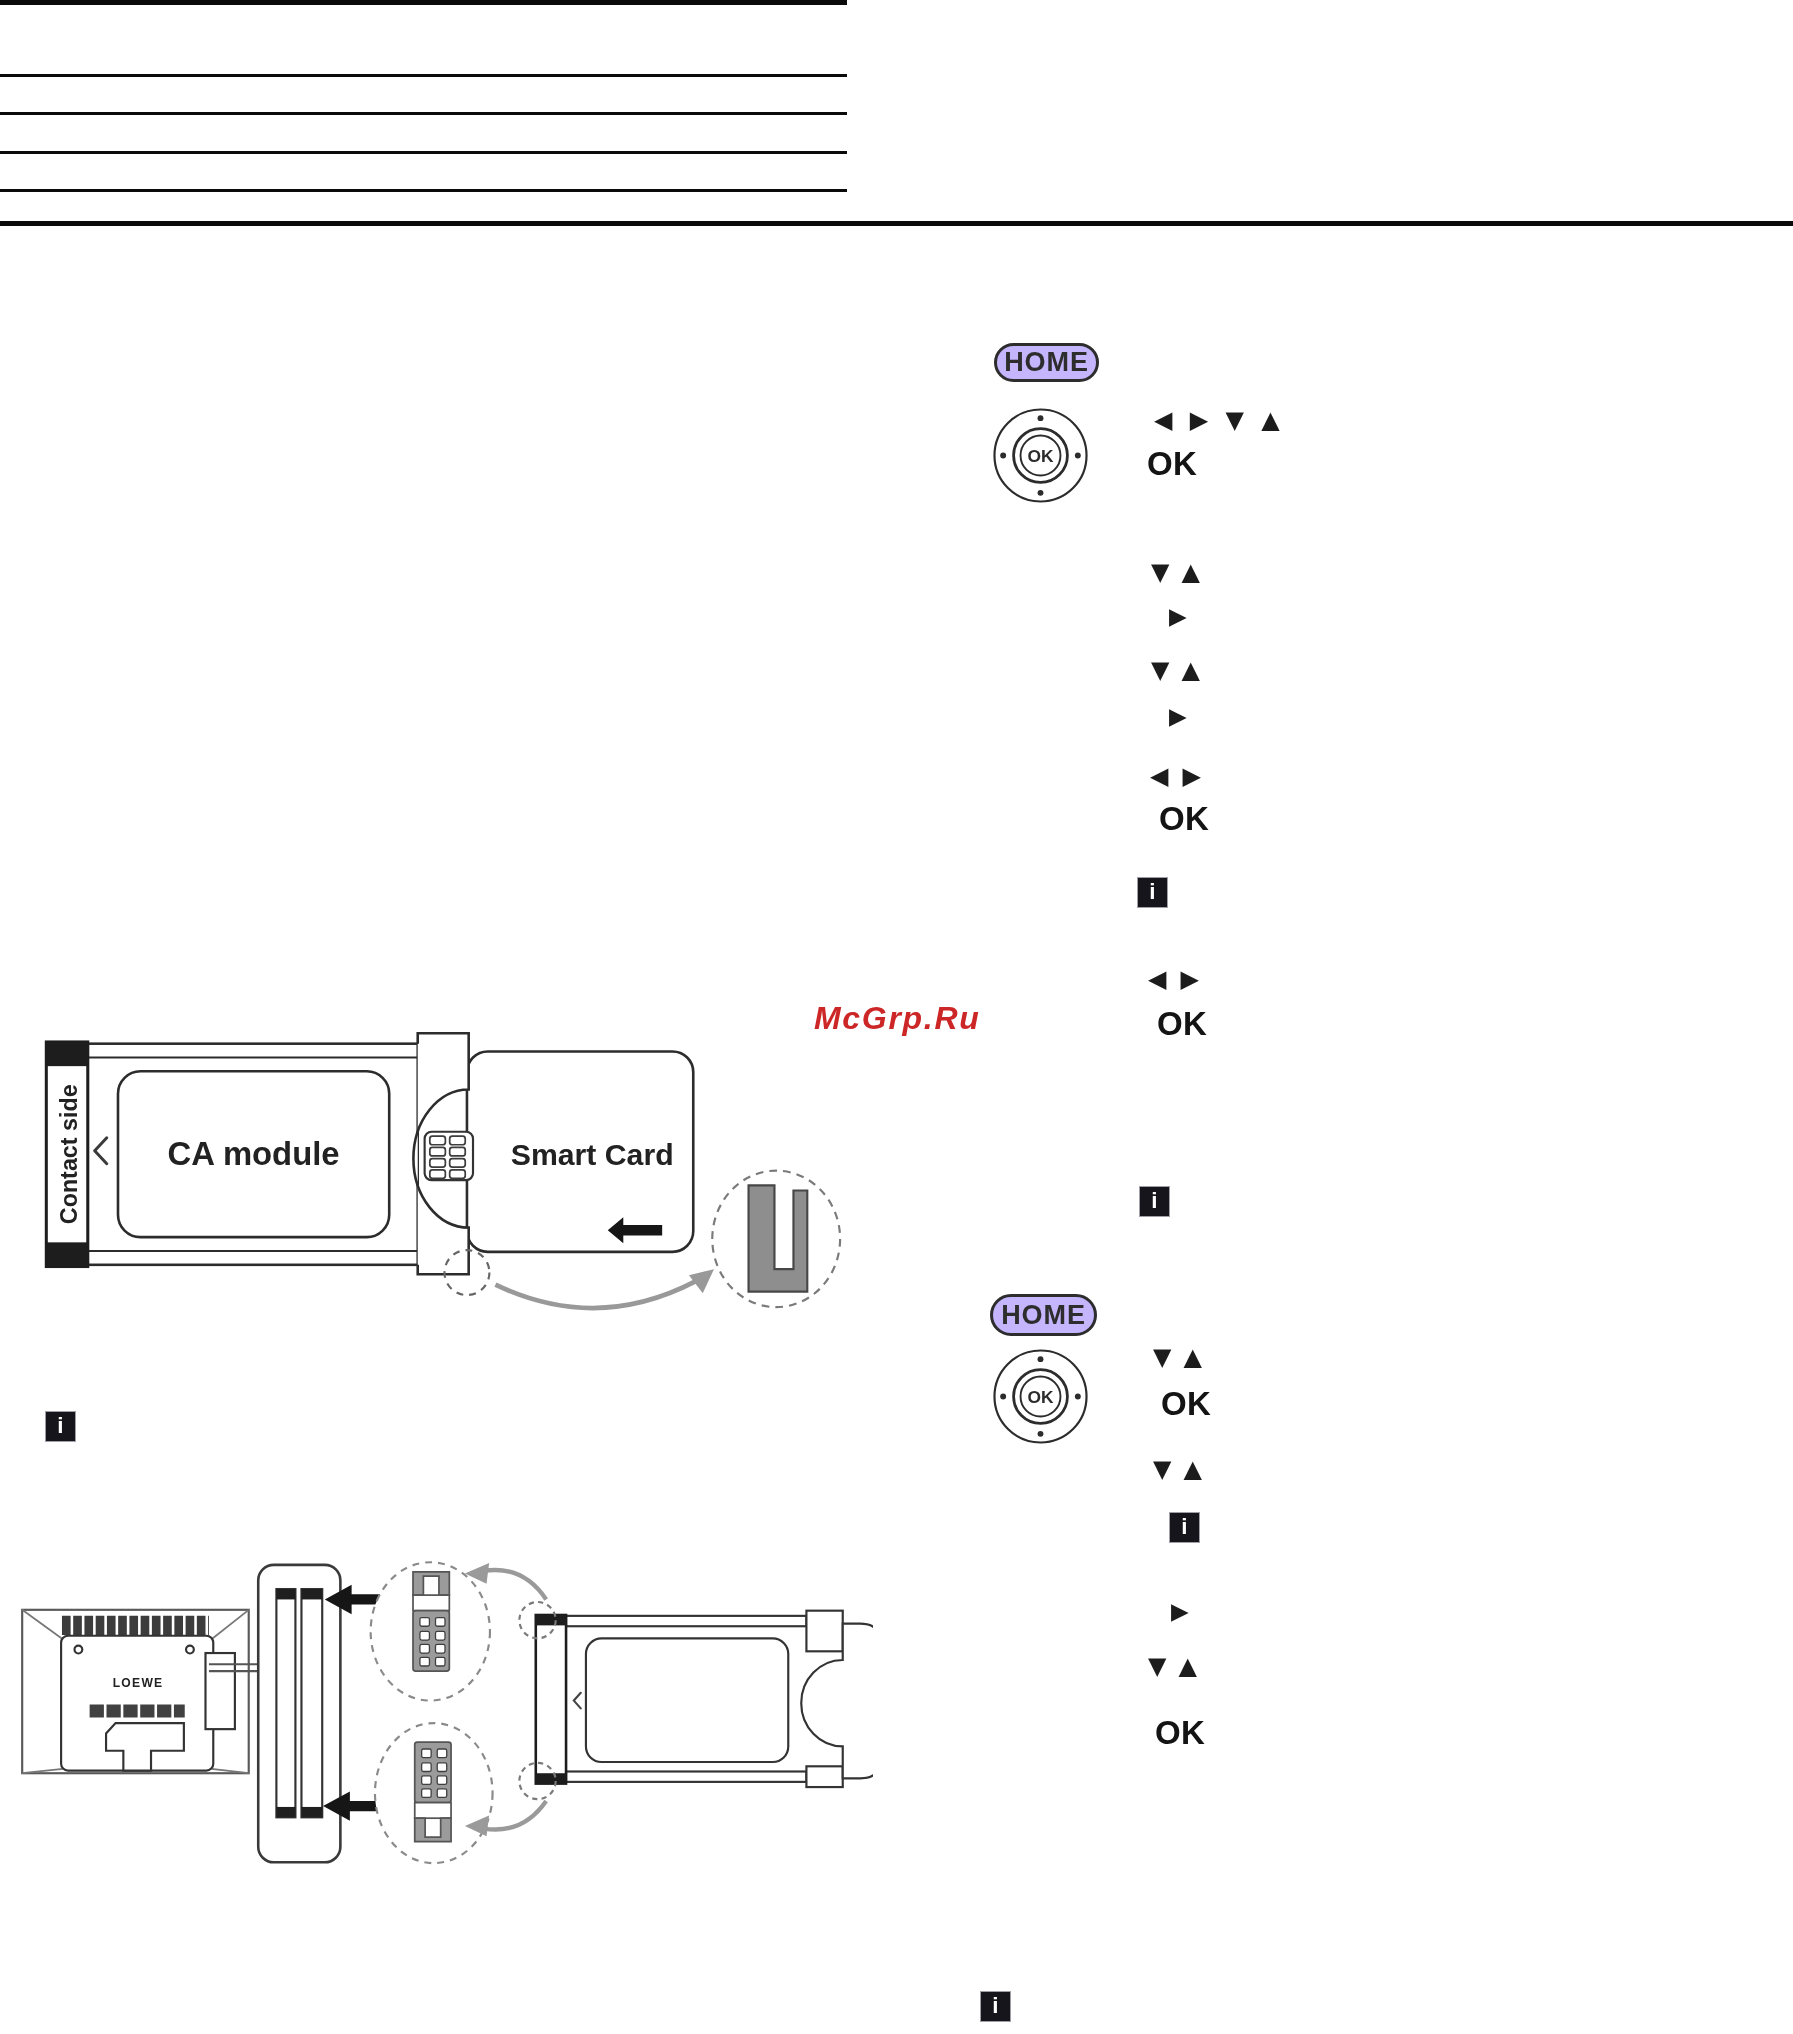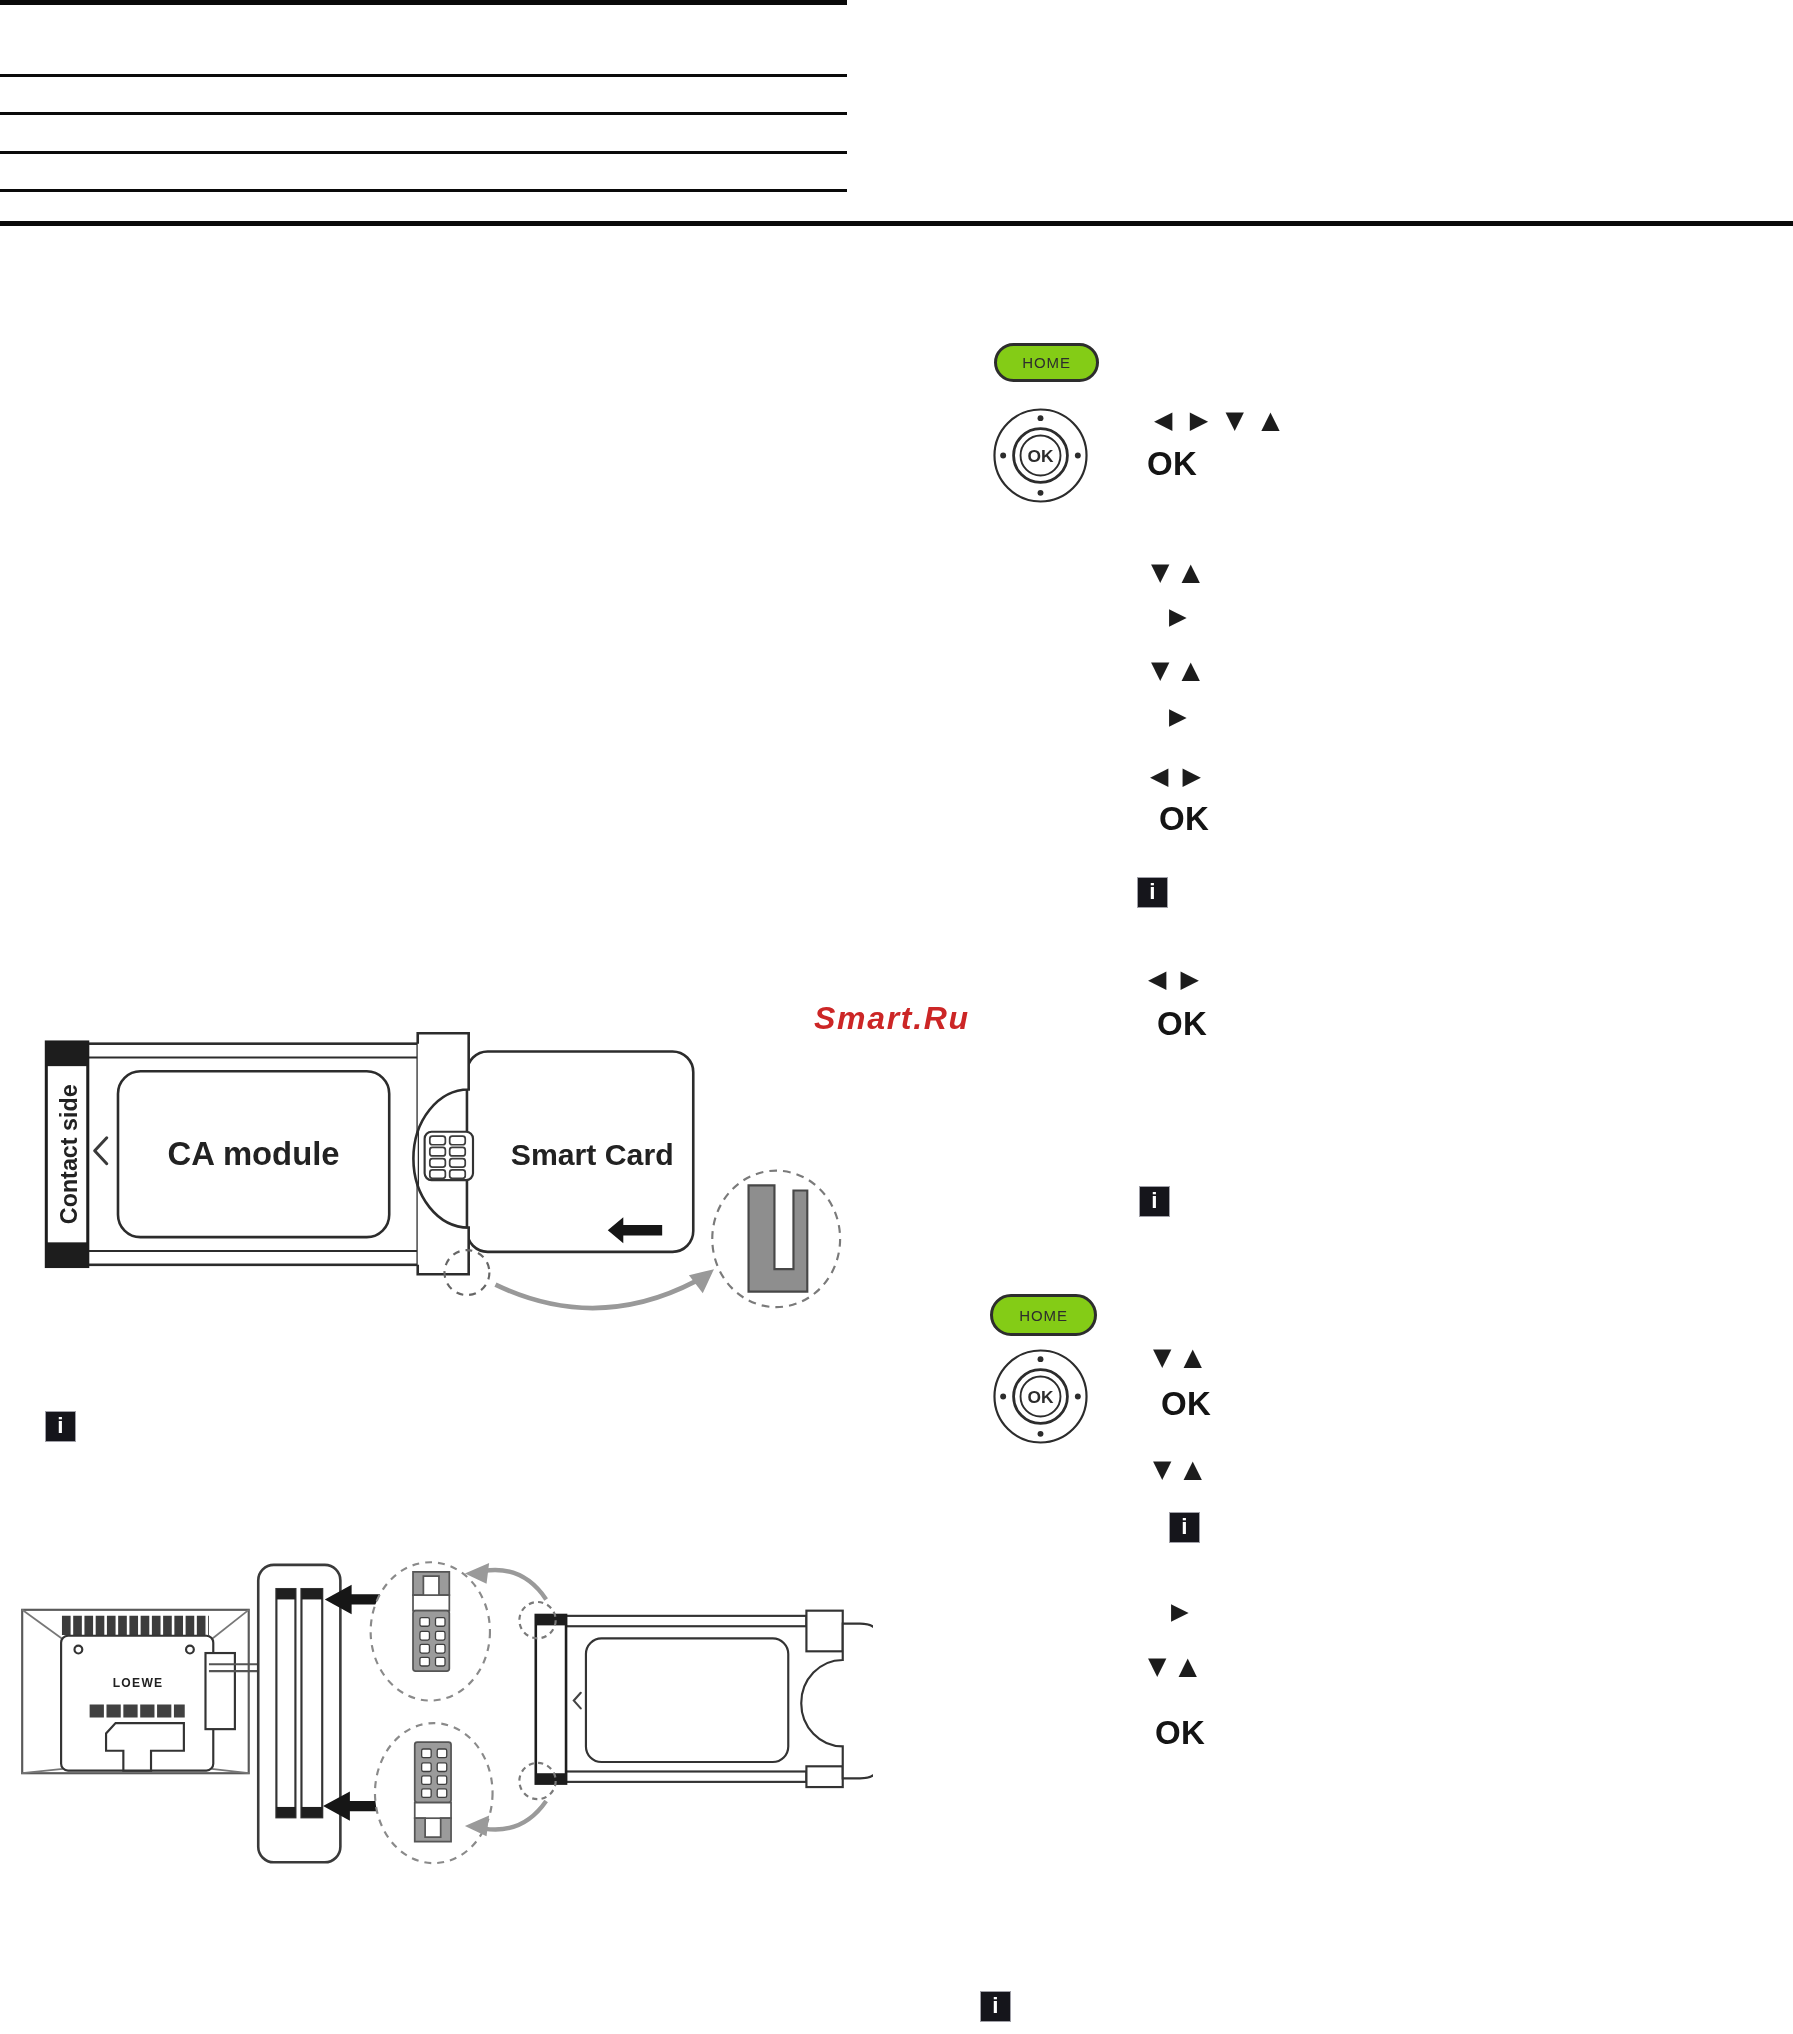--- a/index.html
+++ b/index.html
@@ -1,23 +1,23 @@
 <!DOCTYPE html>
 <html style="font-size:14px"><head>
 <meta charset="utf-8">
 <style>
   html,body{margin:0;padding:0;background:#fff;}
   .page{position:relative;width:1793px;height:2035px;background:#ffffff;overflow:hidden;
         font-family:"Liberation Sans",sans-serif;color:#1a1a1a;}
   .rule{position:absolute;background:#0a0a0a;}
   .watermark{position:absolute;left:814px;top:1000px;font-size:32px;font-weight:bold;
              font-style:italic;letter-spacing:1.7px;color:#cc2626;white-space:nowrap;}
-  .home-pill{position:absolute;border:3.5px solid #2d2d2d;border-radius:22.5px;background:#84cc16;
+  .home-pill{position:absolute;border:3.5px solid #2d2d2d;border-radius:22.5px;background:#c4b5fd;
              display:flex;align-items:center;justify-content:center;
-             font-size:15px;font-weight:normal;letter-spacing:0.9px;color:#2d2d2d;}
+             font-size:27px;font-weight:bold;letter-spacing:0.9px;color:#2d2d2d;}
   .glyph-row{position:absolute;display:flex;align-items:center;line-height:1;}
   .tri{font-family:"DejaVu Sans",sans-serif;color:#1c1c1c;line-height:1;}
   .f28{font-size:24px;} .f27{font-size:23px;}
   .gap14{gap:12px;} .gap16{gap:14px;} .gap20{gap:17.3px;}
   .ok-label{position:absolute;font-size:33px;font-weight:bold;color:#141414;line-height:1;
             letter-spacing:0.4px;}
   .info-icon{position:absolute;width:29px;height:29px;background:#15151b;border:1.7px solid #a0a0a8;
              color:#ffffff;font-weight:bold;font-size:22.5px;display:flex;align-items:center;
              justify-content:center;line-height:1;}
   .okpad{position:absolute;}
@@ -28,21 +28,21 @@
 
 <div class="page">
 
   <div class="rule" style="left:0;top:0;width:847px;height:5.2px"></div>
   <div class="rule" style="left:0;top:74px;width:847px;height:2.6px"></div>
   <div class="rule" style="left:0;top:112px;width:847px;height:2.6px"></div>
   <div class="rule" style="left:0;top:151px;width:847px;height:2.6px"></div>
   <div class="rule" style="left:0;top:189px;width:847px;height:2.6px"></div>
   <div class="rule" style="left:0;top:221px;width:1793px;height:5.2px"></div>
 
-  <div class="watermark">Smart.Ru</div>
+  <div class="watermark">McGrp.Ru</div>
 
   <svg style="position:absolute;left:39px;top:1029px;" width="830" height="298" viewBox="0 0 960 345">
 
     <g>
       <rect x="495" y="26" width="262" height="232" rx="24" fill="#ffffff" stroke="#2c2c2c" stroke-width="3"></rect>
       <text x="640" y="158" text-anchor="middle" font-size="35" font-weight="bold" fill="#222222">Smart Card</text>
       <polygon points="658,233 676,218 676,227 721,227 721,239 676,239 676,248" fill="#161616"></polygon>
     </g>
 
     <g>

